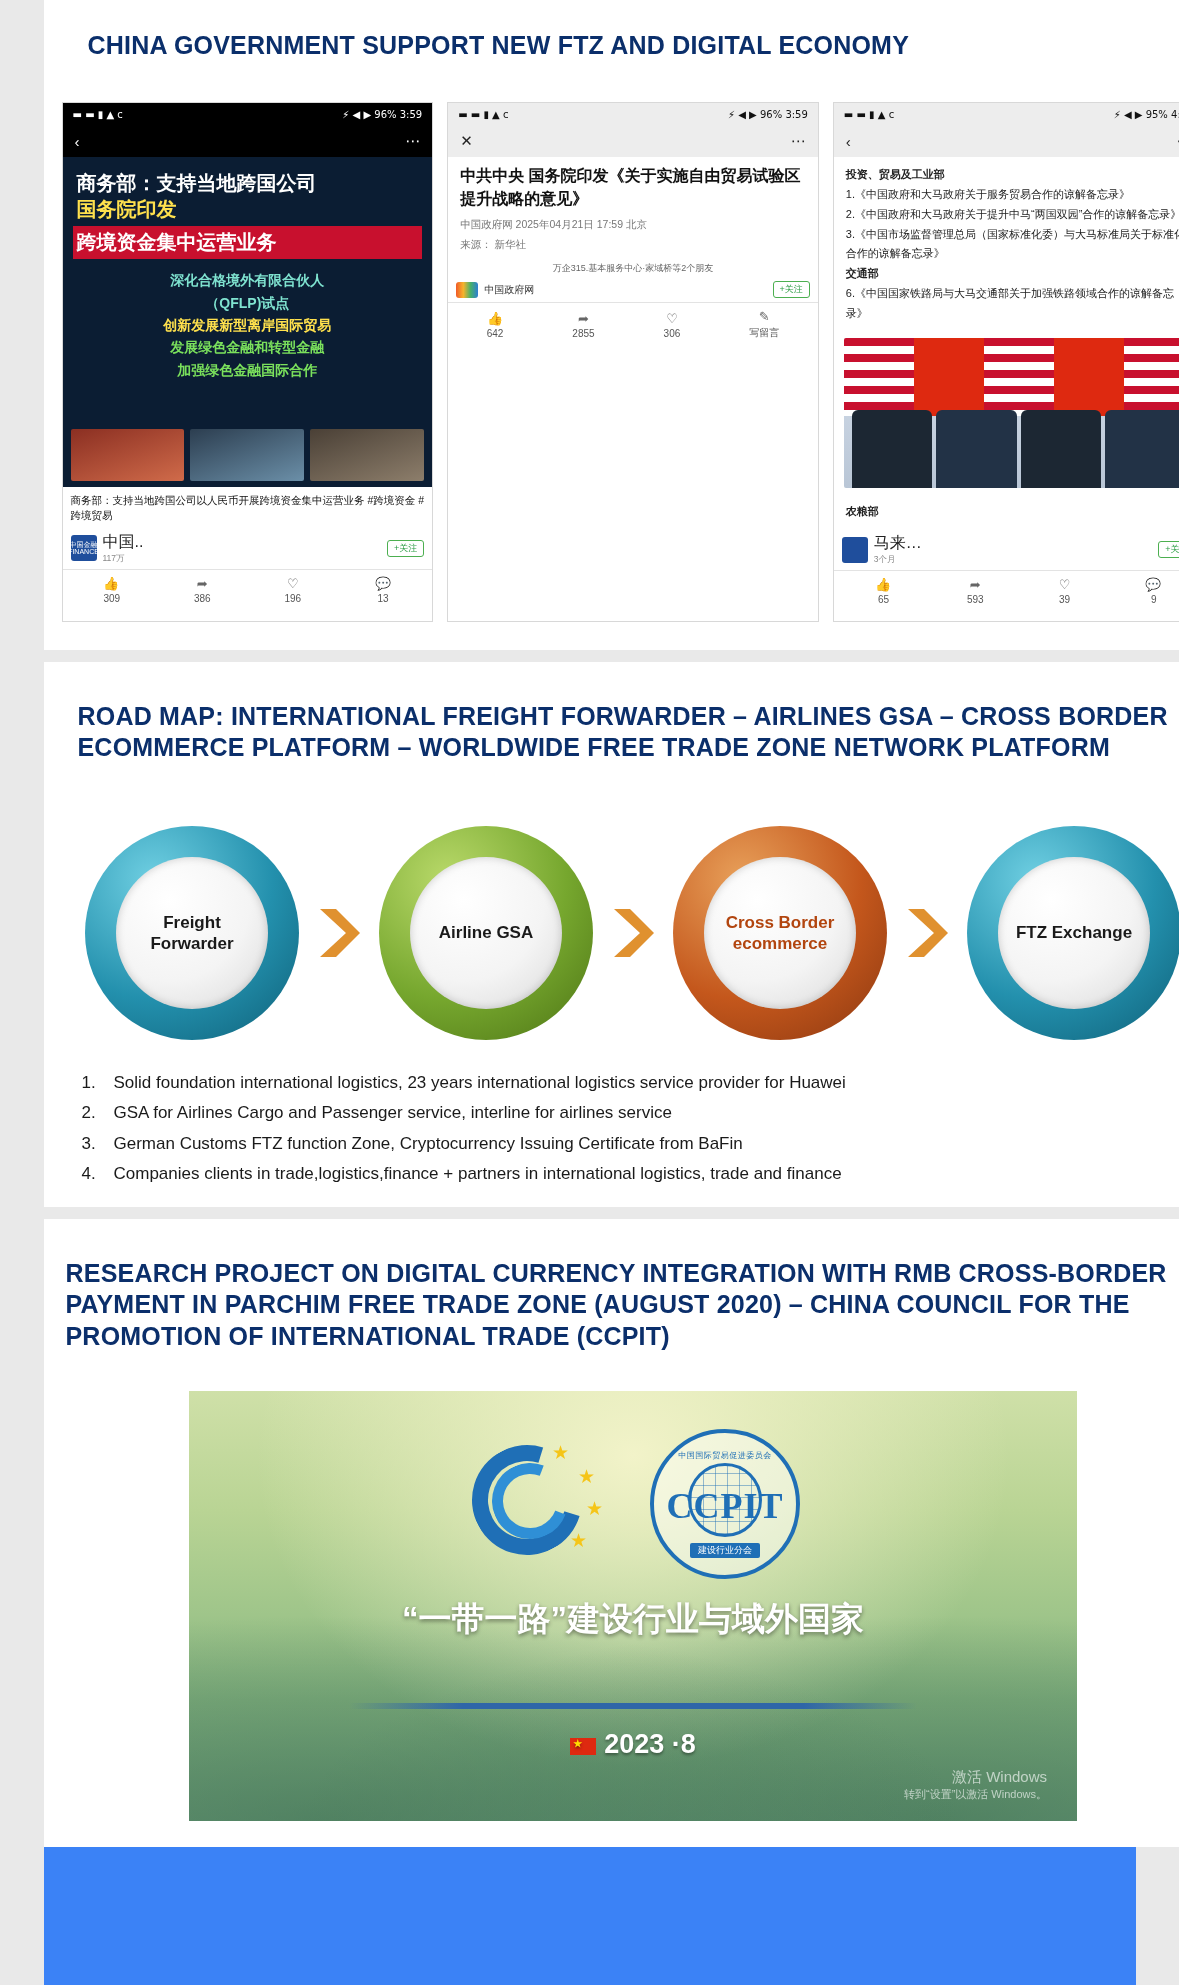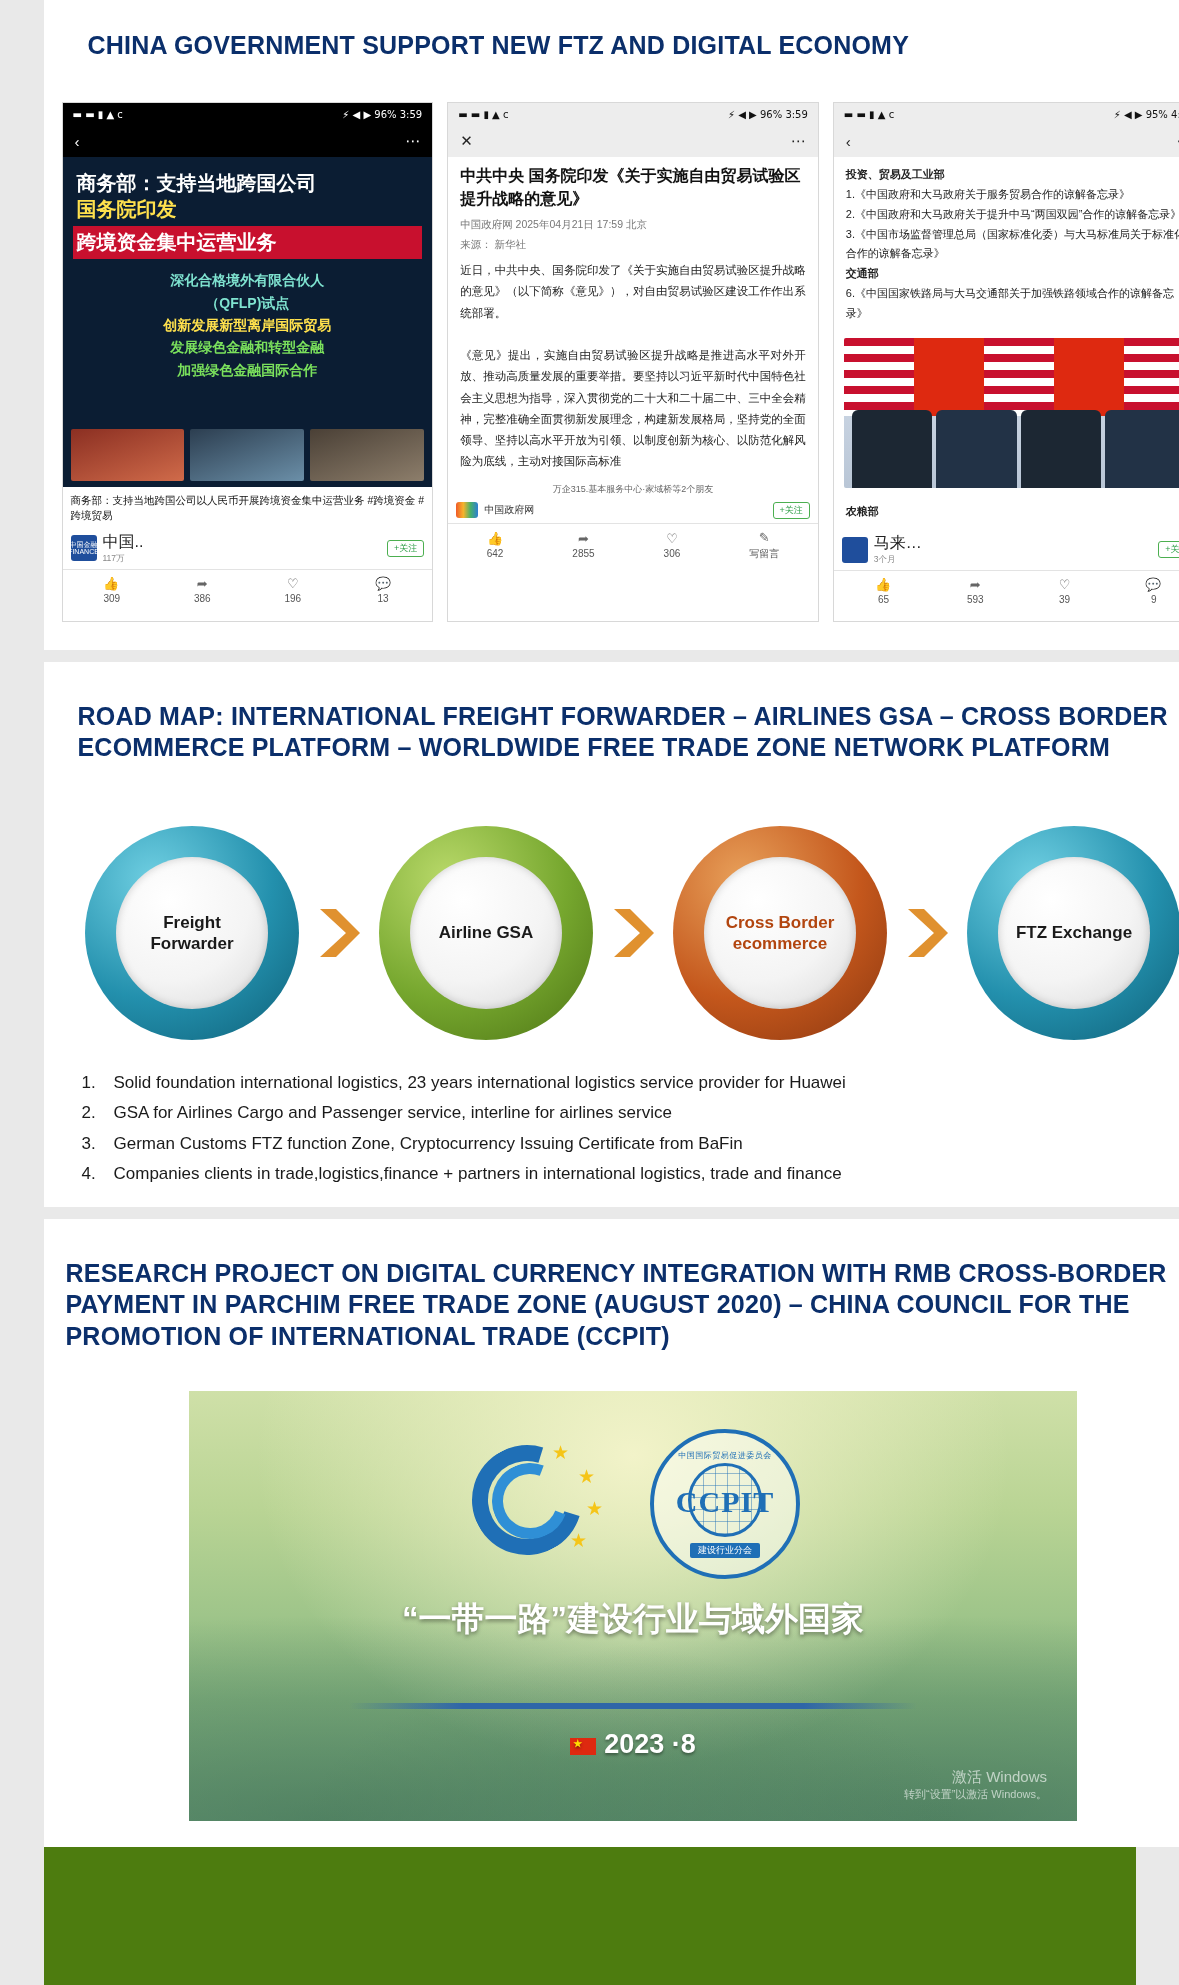--- a/index.html
+++ b/index.html
@@ -5,21 +5,21 @@
   * { box-sizing: border-box; }
   html, body {
     margin: 0; padding: 0;
     background: #e9e9e9;
     font-family: "Liberation Sans", sans-serif;
   }
   .page {
     width: 1092px;
     min-height: 1985px;
     margin: 0 auto;
-    background: #4d7c0f;
+    background: #3b82f6;
     position: relative;
   }
 
   
   .slide {
     background: #ffffff;
     width: 1179px;
     position: relative;
     overflow: hidden;
   }
@@ -337,21 +337,21 @@
   .logo-ccpit .globe {
     width: 74px; height: 74px; border-radius: 50%;
     border: 3px solid #1f6fb6;
     position: relative; margin: 2px 0;
     background:
       repeating-linear-gradient(0deg, rgba(31,111,182,0.45) 0 1px, transparent 1px 12px),
       repeating-linear-gradient(90deg, rgba(31,111,182,0.45) 0 1px, transparent 1px 12px);
   }
   .logo-ccpit .word {
     position: absolute; top: 52px; left: 0; right: 0;
-    text-align: center; font-size: 30px; font-weight: bold; color: #1f6fb6;
+    text-align: center; font-size: 36px; font-weight: bold; color: #1f6fb6;
     font-family: "Liberation Serif", serif; letter-spacing: 1px;
   }
   .logo-ccpit .sub {
     margin-top: 4px; font-size: 9px; color: #fff; background: #1f6fb6;
     padding: 1px 8px; border-radius: 2px;
   }
   .ccpit-line1, .ccpit-line2 {
     position: absolute; left: 0; right: 0; text-align: center;
     color: #ffffff; font-weight: bold;
     font-family: "Liberation Sans", sans-serif;
@@ -454,23 +454,20 @@
           <span>⚡ ◀ ▶ 96% 3:59</span>
         </div>
         <div class="nav-bar">
           <span>✕</span>
           <span>⋯</span>
         </div>
         <div class="article">
           <div class="art-title">中共中央 国务院印发《关于实施自由贸易试验区提升战略的意见》</div>
           <div class="art-meta">中国政府网   2025年04月21日 17:59  北京</div>
           <div class="art-src">来源： 新华社</div>
-          <div class="art-body" style="white-space:pre-line">近日，中共中央、国务院印发了《关于实施自由贸易试验区提升战略的意见》（以下简称《意见》），对自由贸易试验区建设工作作出系统部署。
-
-《意见》提出，实施自由贸易试验区提升战略是推进高水平对外开放、推动高质量发展的重要举措。要坚持以习近平新时代中国特色社会主义思想为指导，深入贯彻党的二十大和二十届二中、三中全会精神，完整准确全面贯彻新发展理念，构建新发展格局，坚持党的全面领导、坚持以高水平开放为引领、以制度创新为核心、以防范化解风险为底线，主动对接国际高标准</div>
         </div>
         <div class="art-bottom-note">万企315.基本服务中心·家域桥等2个朋友</div>
         <div class="src-row">
           <div class="rainbow"></div>
           <span>中国政府网</span>
           <div class="follow-btn">+关注</div>
         </div>
         <div class="action-bar">
           <div class="act">
             <span class="ic">👍</span>

